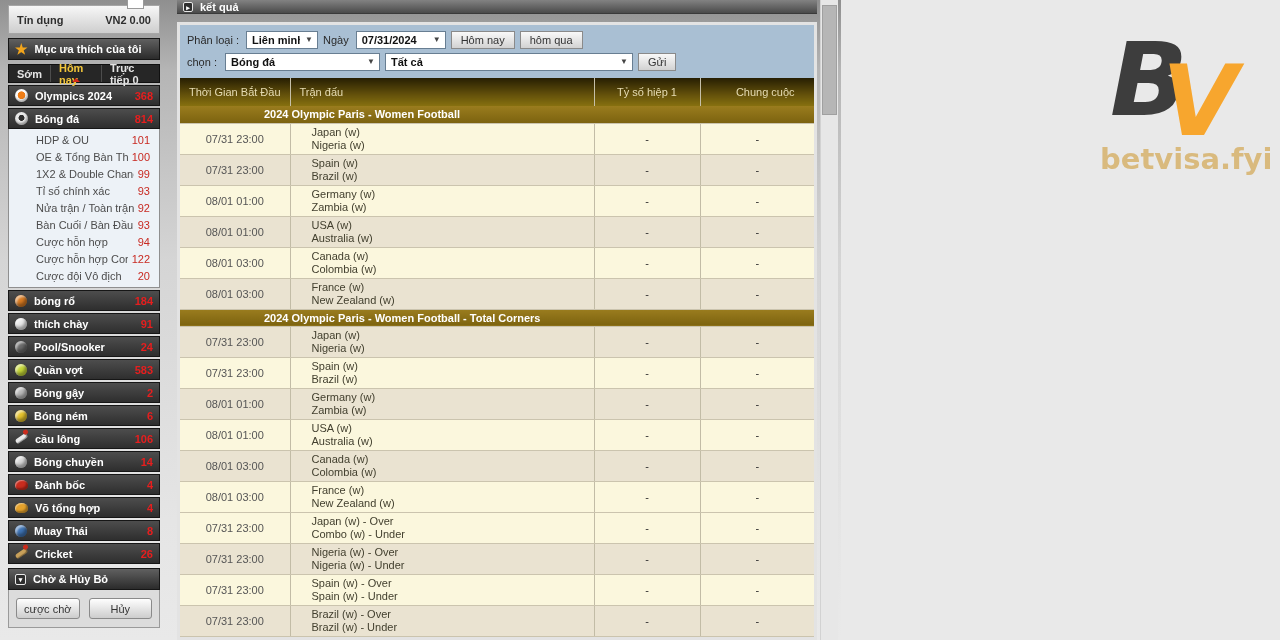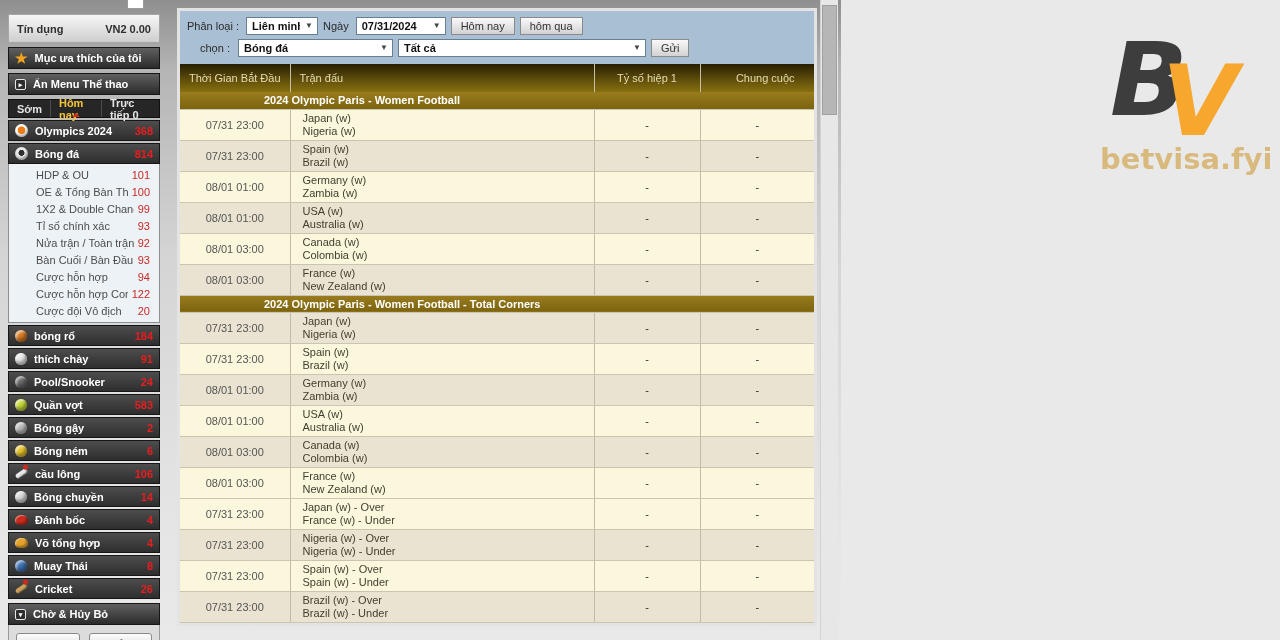--- a/index.html
+++ b/index.html
@@ -5,21 +5,21 @@
   * { margin:0; padding:0; box-sizing:border-box; }
   html,body { width:1280px; height:640px; overflow:hidden; }
   body { font-family:"Liberation Sans", sans-serif; font-size:11px; background:#e9e9e9; position:relative; }
 
   .left-bg { position:absolute; left:0; top:0; width:841px; height:640px;
     background:linear-gradient(180deg,#8f8f8f 0px,#b5b5b5 70px,#d5d5d5 260px,#e5e5e5 520px,#e9e9e9 640px); }
 
   
   #sidebar { position:absolute; left:8px; top:0; width:152px; }
   .credit-cut { position:absolute; top:0; right:16px; width:17px; height:9px; background:#fff; border:1px solid #9a9a9a; border-top:none; }
-  .credit-row { margin-top:14px; height:29px; background:linear-gradient(#f7f7f7,#cecece); border:1px solid #a6a6a6;
+  .credit-row { margin-top:5px; height:29px; background:linear-gradient(#f7f7f7,#cecece); border:1px solid #a6a6a6;
     display:flex; align-items:center; justify-content:space-between; padding:0 8px; font-weight:bold; color:#2e2e2e; }
   .dark-header { margin-top:4px; height:22px; background:linear-gradient(#606060,#2b2b2b); border:1px solid #161616;
     display:flex; align-items:center; gap:7px; padding:0 6px; color:#fff; font-weight:bold; }
   .star-icon { color:#f2a51c; font-size:14px; line-height:12px; }
   .box-icon { width:11px; height:11px; background:#2e2e2e; border:1px solid #e8e8e8; border-radius:2px;
     color:#fff; font-size:7px; line-height:10px; text-align:center; display:inline-block; }
   .tabs { margin-top:4px; display:flex; background:#262626; border:1px solid #101010; height:19px; font-weight:bold; }
   .tab { padding:0 8px; color:#e3e3e3; display:flex; align-items:center; border-right:1px solid #4d4d4d; position:relative; }
   .tab:last-child { border-right:none; }
   .tab.active { color:#f3c63a; }
@@ -75,21 +75,21 @@
     color:#e6dcb3; font-weight:normal; font-size:11px; border-right:1px solid #c5bfa8; }
   #results th:last-child { border-right:none;padding-left:16px; }
   #results th.h-match { text-align:left; padding-left:9px; }
   #results td { border-right:1px solid #c2bca6; border-bottom:1px solid #cbc4ae; vertical-align:middle; }
   #results td:last-child { border-right:none; }
   tr.section-row td { background:linear-gradient(#9a7c1e,#7c630f); color:#fff; font-weight:bold; height:17px;
     padding-left:84px; border-right:none; border-bottom:1px solid #5c4a08; }
   tr.row-yellow td { background:#fbf7dd; }
   tr.row-beige td { background:#eae3d1; }
   td.t-time { text-align:center; color:#555; height:28px; }
-  td.t-match { padding:2px 12px; color:#43402f; line-height:13px; }
+  td.t-match { padding:2px 21px; color:#43402f; line-height:13px; }
   td.t-score { text-align:center; color:#2e2e2e; }
 
   
   .scrollbar { position:absolute; left:820px; top:0; width:18px; height:640px; background:#e7e7e7; border-left:1px solid #d2d2d2; }
   .scrollbar .thumb { position:absolute; left:1px; top:5px; width:15px; height:110px; background:#b6b6b6; border:1px solid #a0a0a0; }
 
   
   .logo { position:absolute; left:1098px; top:30px; width:175px; height:160px; }
   .logo-b { position:absolute; left:12px; top:-10px; font-style:italic; font-weight:bold; font-size:102px;
     font-family:"DejaVu Sans", sans-serif; color:#3d3d3d; }
@@ -108,24 +108,20 @@
   <div class="credit-row">
     <span>Tín dụng</span>
     <span>VN2 0.00</span>
   </div>
 
   <div class="dark-header">
     <span class="star-icon">★</span>
     <span>Mục ưa thích của tôi</span>
   </div>
 
-  <div class="dark-header">
-    <span class="box-icon">▸</span>
-    <span>Ẩn Menu Thể thao</span>
-  </div>
 
   <div class="tabs">
     <div class="tab">
         <span>Sớm</span>
       </div>
     <div class="tab active">
         <span>Hôm nay</span>
       </div>
     <div class="tab">
         <span>Trực tiếp 0</span>
@@ -248,39 +244,43 @@
     <span class="box-icon">▾</span>
     <span>Chờ &amp; Hủy Bỏ</span>
   </div>
   <div class="pending-panel">
     <button>cược chờ</button>
     <button>Hủy</button>
   </div>
 </aside>
 
 <main id="main">
+  <div class="title-bar">
+    <span class="box-icon">▸</span>
+    <span>kết quả</span>
+  </div>
 
   <div class="panel">
     <div class="filters">
       <div class="frow">
         <span class="flabel">Phân loại :</span>
         <div class="select w-cat">
           <span class="value">Liên minh</span>
           <span class="arrow">▼</span>
         </div>
         <span class="flabel">Ngày</span>
         <div class="select w-date">
           <span class="value">07/31/2024</span>
           <span class="arrow">▼</span>
         </div>
         <button class="fbtn">Hôm nay</button>
         <button class="fbtn">hôm qua</button>
       </div>
       <div class="frow">
-        <span class="flabel" style="width:33px;margin-left:13px;">chọn :</span>
+        <span class="flabel" style="width:33px;">chọn :</span>
         <div class="select w-sport">
           <span class="value">Bóng đá</span>
           <span class="arrow">▼</span>
         </div>
         <div class="select w-league">
           <span class="value">Tất cả</span>
           <span class="arrow">▼</span>
         </div>
         <button class="fbtn">Gửi</button>
       </div>
@@ -413,21 +413,21 @@
               <div>France (w)</div>
               <div>New Zealand (w)</div>
             </td>
             <td class="t-score">-</td>
             <td class="t-score">-</td>
           </tr>
           <tr class="row-yellow">
             <td class="t-time">07/31 23:00</td>
             <td class="t-match">
               <div>Japan (w) - Over</div>
-              <div>France (w) - Under</div>
+              <div>Combo (w) - Under</div>
             </td>
             <td class="t-score">-</td>
             <td class="t-score">-</td>
           </tr>
           <tr class="row-beige">
             <td class="t-time">07/31 23:00</td>
             <td class="t-match">
               <div>Nigeria (w) - Over</div>
               <div>Nigeria (w) - Under</div>
             </td>

